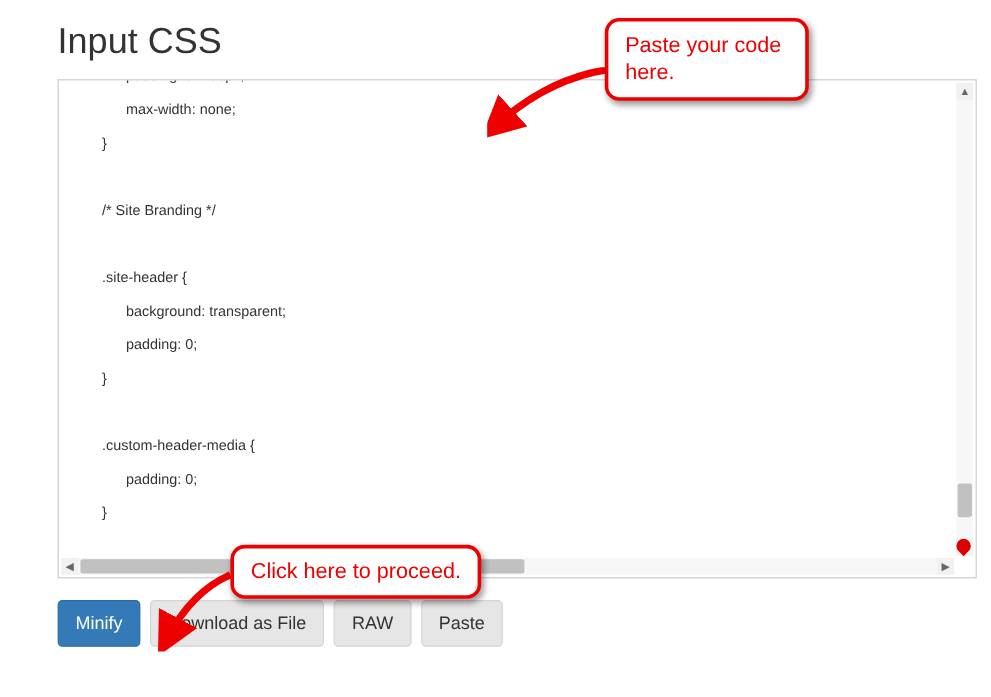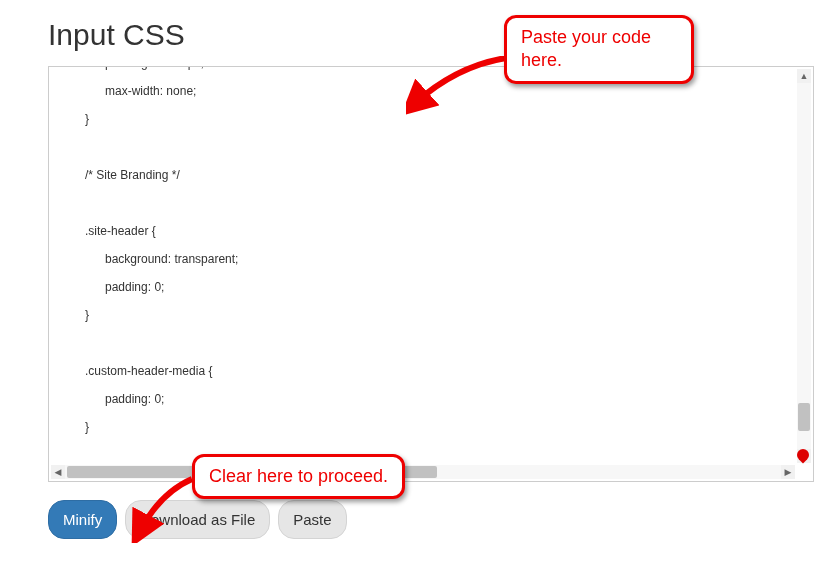--- a/index.html
+++ b/index.html
@@ -118,21 +118,21 @@
   .toolbar {
     margin-top: 18px;
     display: flex;
     gap: 8px;
   }
   .btn {
     display: inline-block;
     padding: 8px 14px;
     font-size: 15px;
     line-height: 1.42;
-    border-radius: 16px;
+    border-radius: 4px;
     border: 1px solid transparent;
     cursor: pointer;
     font-family: inherit;
   }
   .btn-primary {
     background: #337ab7;
     border-color: #2e6da4;
     color: #fff;
   }
   .btn-default {
@@ -208,36 +208,37 @@
       </div>
       <div class="h-right">▶</div>
     </div>
 
     <div class="red-dot"></div>
   </div>
 
   <div class="toolbar">
     <button class="btn btn-primary">Minify</button>
     <button class="btn btn-default">Download as File</button>
+    <button class="btn btn-default">RAW</button>
     <button class="btn btn-default">Paste</button>
   </div>
 
-  <div class="callout" style="top:15px; left:486px; width:190px;">Paste your code
+  <div class="callout" style="top:15px; left:486px; width:170px;">Paste your code
 here.</div>
 
   <svg class="arrow1" width="105" height="60">
     <defs>
       <marker id="ah1" markerWidth="8" markerHeight="8" refX="3" refY="3" orient="auto">
         <path d="M0,0 L6,3 L0,6 Z" fill="#e00"></path>
       </marker>
     </defs>
     <path d="M100,2 Q50,10 8,48" stroke="#e00" stroke-width="6" fill="none" marker-end="url(#ah1)"></path>
   </svg>
 
-  <div class="callout" style="top:454px; left:174px;">Clear here to proceed.</div>
+  <div class="callout" style="top:454px; left:174px;">Click here to proceed.</div>
 
   <svg class="arrow2" width="70" height="70">
     <defs>
       <marker id="ah2" markerWidth="8" markerHeight="8" refX="3" refY="3" orient="auto">
         <path d="M0,0 L6,3 L0,6 Z" fill="#e00"></path>
       </marker>
     </defs>
     <path d="M62,6 Q30,20 10,58" stroke="#e00" stroke-width="6" fill="none" marker-end="url(#ah2)"></path>
   </svg>
 

